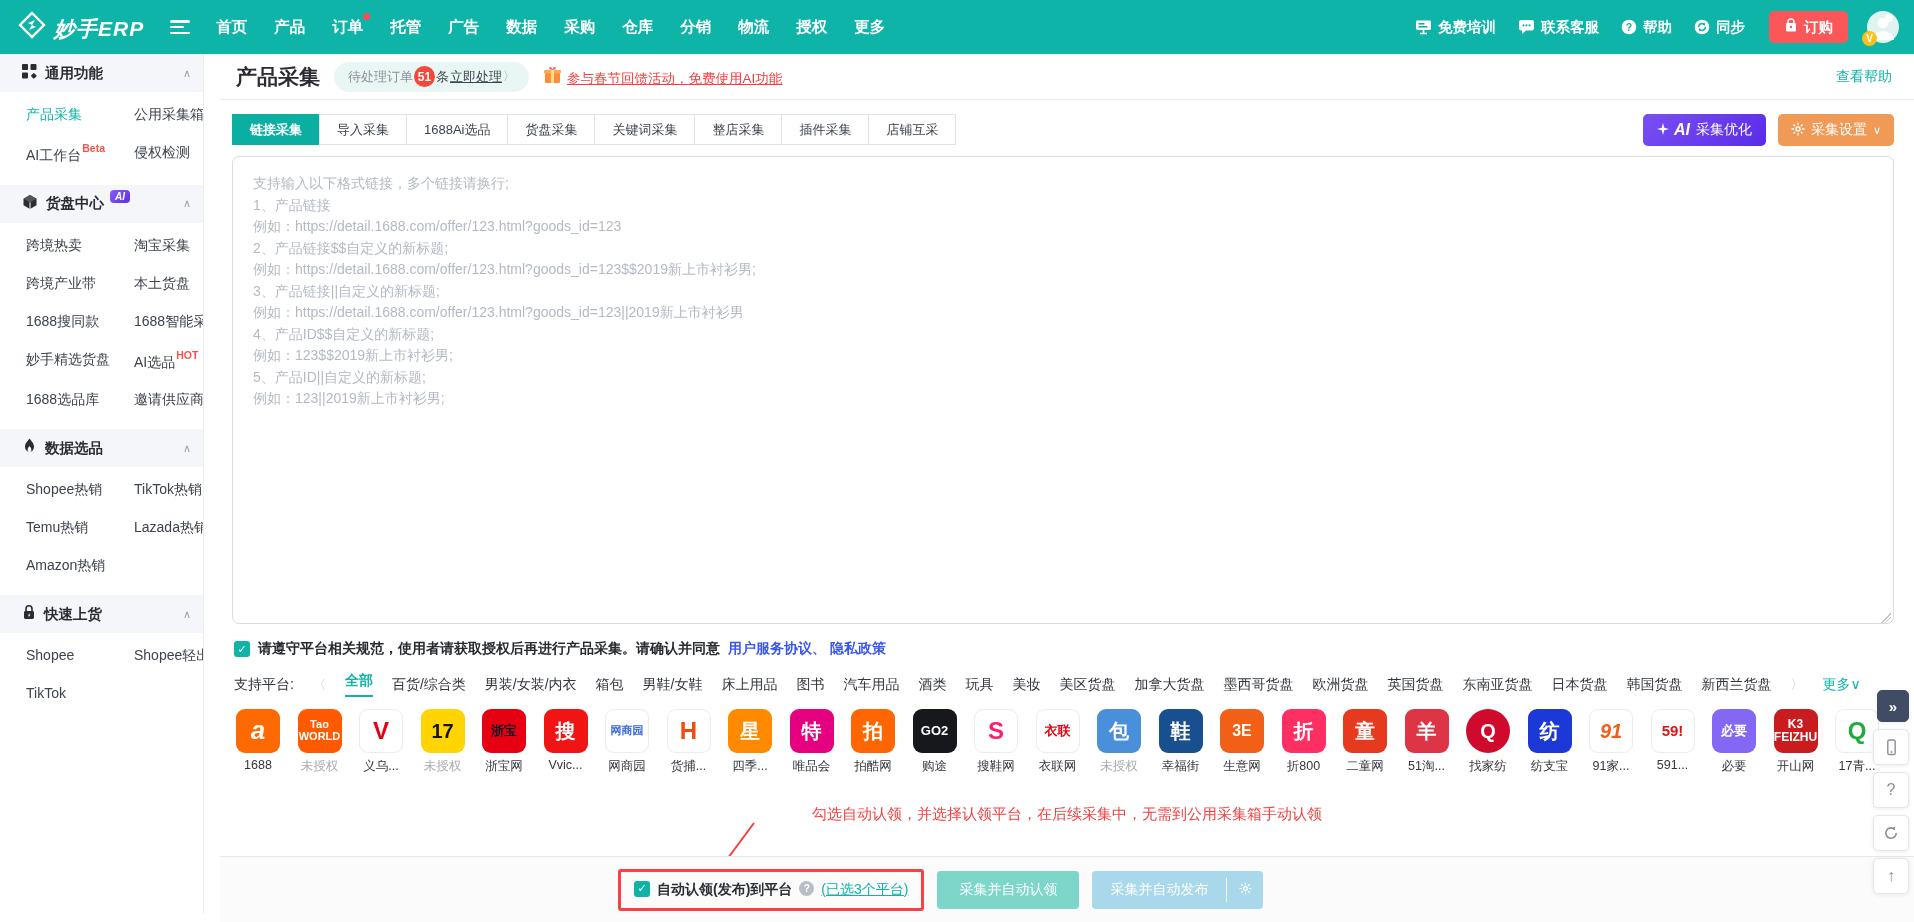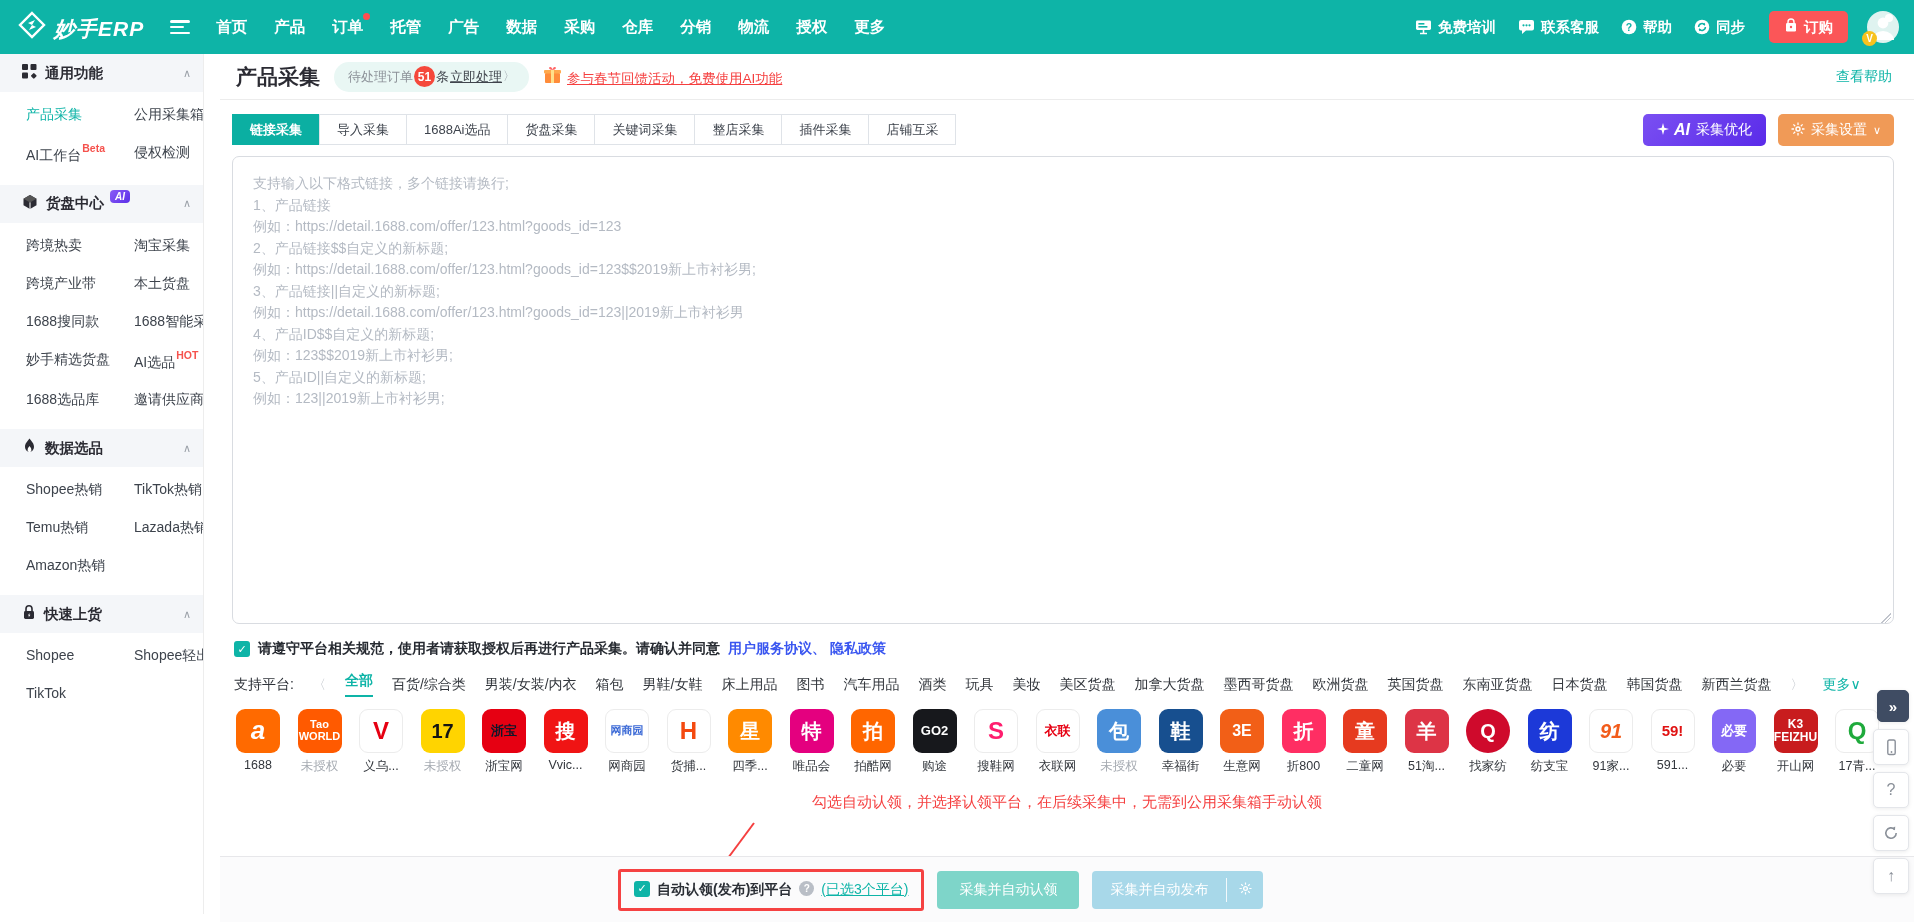--- a/index.html
+++ b/index.html
@@ -81,21 +81,21 @@
   .plat-more{color:#0eb4a7;cursor:pointer;white-space:nowrap;}
 
   .tiles{display:flex;gap:17.5px;margin:12px 0 0 16px;}
   .tile{width:44px;display:flex;flex-direction:column;align-items:center;gap:5px;cursor:pointer;}
   .tile-ico{width:44px;height:44px;border-radius:9px;display:flex;align-items:center;justify-content:center;font-weight:bold;text-align:center;white-space:pre-line;line-height:1.05;box-sizing:border-box;}
   .tile-ico.bordered{border:1px solid #ececec;}
   .tile-ico.round{border-radius:50%;}
   .tile-label{font-size:12.5px;color:#33373d;white-space:nowrap;}
   .tile-label.muted{color:#a5aab1;}
 
-  .annotation{margin-top:18px;text-align:center;color:#f53f3f;font-size:15px;}
+  .annotation{margin-top:30px;text-align:center;color:#f53f3f;font-size:15px;}
   .arrow-svg{position:absolute;left:432px;top:765px;pointer-events:none;}
 
   .footerbar{position:absolute;left:0;right:0;bottom:0;height:66px;background:#fbfbfc;border-top:1px solid #e7e7ea;display:flex;align-items:center;padding-left:398px;box-sizing:border-box;gap:13px;}
   .redbox{display:flex;align-items:flex-start;gap:7px;border:3px solid #f54242;border-radius:3px;padding:9px 13px;}
   .auto-claim-label{font-size:14px;font-weight:700;color:#2b2f36;}
   .qmark{width:15px;height:15px;border-radius:50%;background:#b9bec6;color:#fff;font-size:10px;font-weight:bold;display:inline-flex;align-items:center;justify-content:center;cursor:pointer;}
   .sel-link{color:#0eb4a7;font-size:14px;text-decoration:underline;cursor:pointer;white-space:nowrap;}
   .btn-claim{height:38px;padding:0 22px;background:#7ed5c9;border:none;border-radius:4px;color:#fff;font-size:14px;cursor:pointer;font-family:inherit;white-space:nowrap;}
   .split-btn{display:flex;align-items:stretch;height:38px;border-radius:4px;overflow:hidden;background:#a8d8e9;}
   .split-main{border:none;background:transparent;color:#fff;font-size:14px;padding:0 18px;cursor:pointer;font-family:inherit;white-space:nowrap;}

